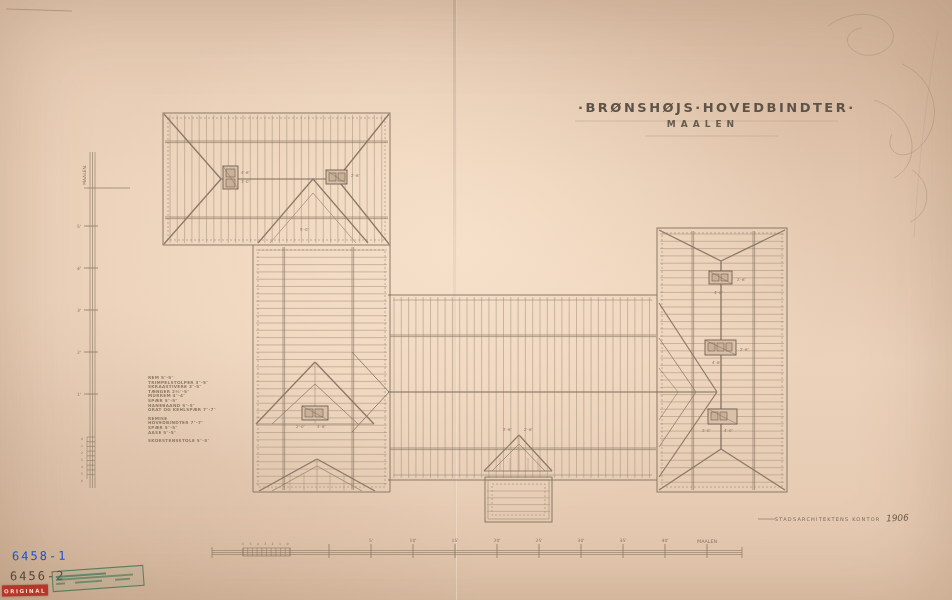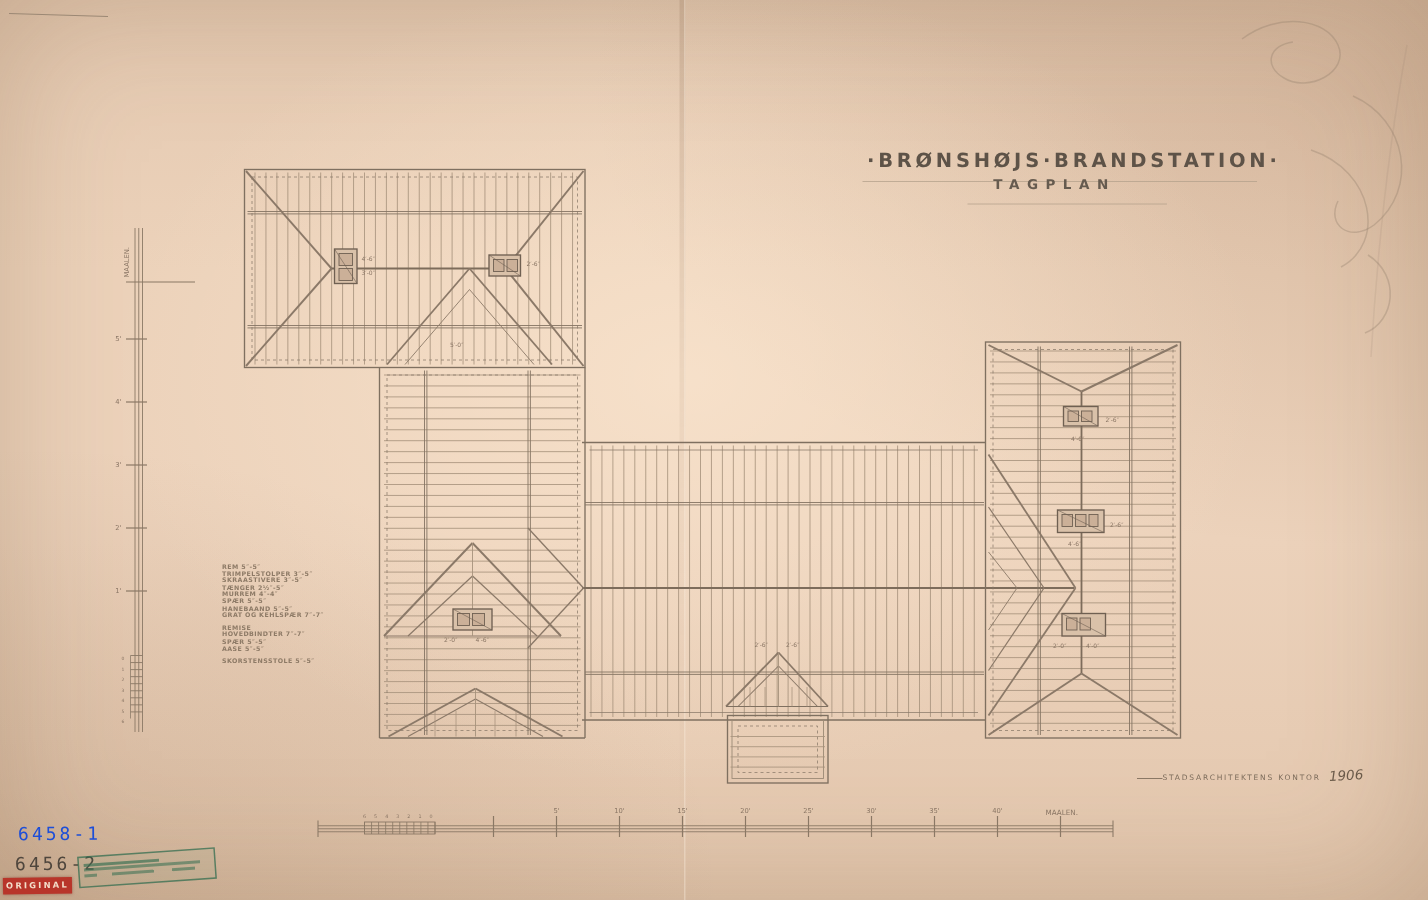--- a/index.html
+++ b/index.html
@@ -423,22 +423,22 @@
       <text x="539" y="542" font-size="4.5" fill="#8a7665" font-family="&quot;DejaVu Sans&quot;,sans-serif" text-anchor="middle">25'</text>
       <text x="581" y="542" font-size="4.5" fill="#8a7665" font-family="&quot;DejaVu Sans&quot;,sans-serif" text-anchor="middle">30'</text>
       <text x="623" y="542" font-size="4.5" fill="#8a7665" font-family="&quot;DejaVu Sans&quot;,sans-serif" text-anchor="middle">35'</text>
       <text x="665" y="542" font-size="4.5" fill="#8a7665" font-family="&quot;DejaVu Sans&quot;,sans-serif" text-anchor="middle">40'</text>
       <text x="697" y="543" font-size="4.8" fill="#8a7665" font-family="&quot;DejaVu Sans&quot;,sans-serif" text-anchor="start">MAALEN.</text>
       <line x1="758" y1="519" x2="775" y2="519" stroke="#8a7865" stroke-width="0.7"></line>
     </g>
   </svg>
 
 <div class="abs" id="title-block">
-  <div id="title-line1">·BRØNSHØJS·BRANDSTATION·</div>
-  <div id="title-line2">TAGPLAN</div>
+  <div id="title-line1">·BRØNSHØJS·HOVEDBINDTER·</div>
+  <div id="title-line2">MAALEN</div>
 </div>
 
 <div class="abs" id="spec-block">
     <div class="spec-line">REM 5″-5″</div>
     <div class="spec-line">TRIMPELSTOLPER 3″-5″</div>
     <div class="spec-line">SKRAASTIVERE 3″-5″</div>
     <div class="spec-line">TÆNGER 2½″-5″</div>
     <div class="spec-line">MURREM 4″-4″</div>
     <div class="spec-line">SPÆR 5″-5″</div>
     <div class="spec-line">HANEBAAND 5″-5″</div>

